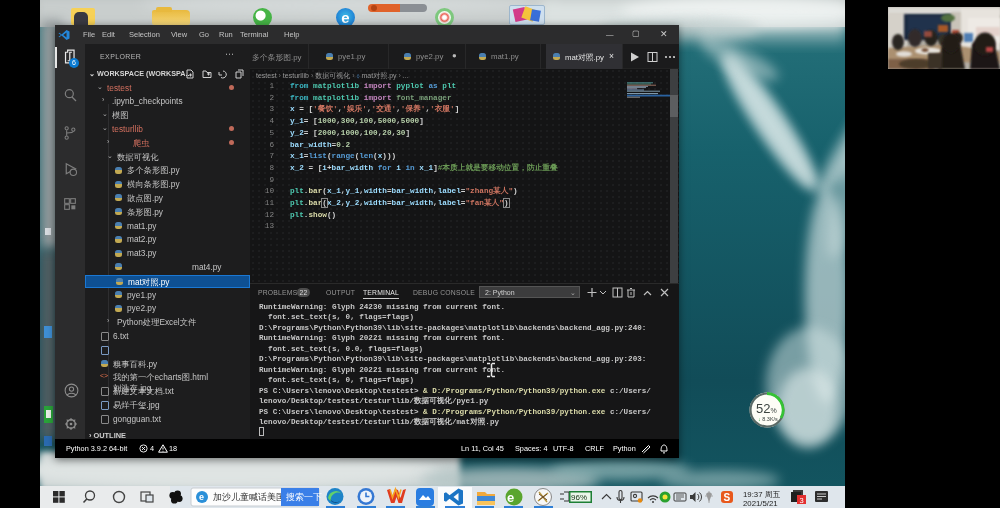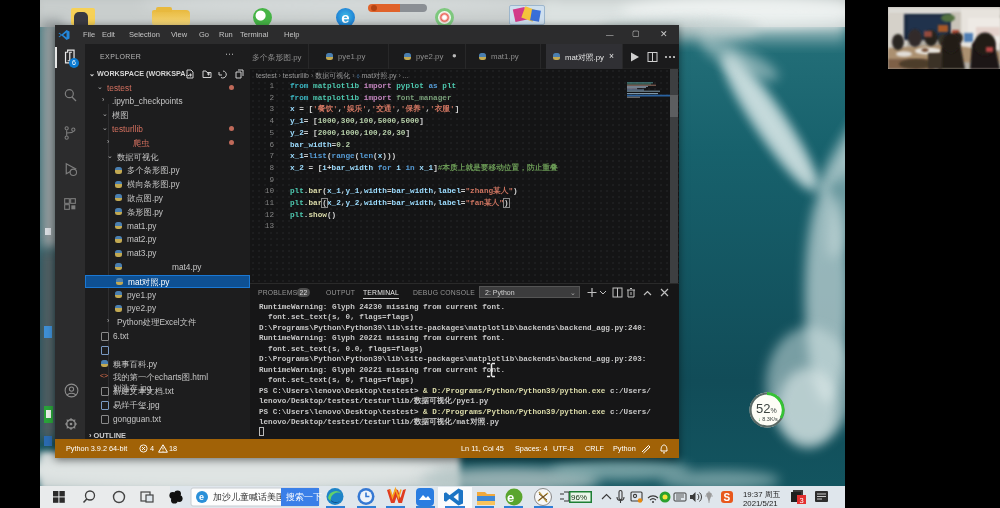--- a/index.html
+++ b/index.html
@@ -11,21 +11,21 @@
 #wall{left:0;top:0;width:805px;height:508px;}
 
 #taskbar{left:0;top:486px;width:805px;height:22px;background:#e9ebec;}
 
 #vsc{left:55px;top:25px;width:624px;height:433px;background:#1a1a1b;box-shadow:0 2px 8px rgba(0,0,0,.5);}
 #titlebar{left:0;top:0;width:624px;height:19px;background:#2c2c2d;color:#c3c3c3;font-size:7.5px;}
 #titlebar span{white-space:nowrap;}
 #activitybar{left:0;top:19px;width:30px;height:395px;background:#2c2c2d;}
 #sidebar{left:30px;top:19px;width:165px;height:395px;background:#1d1d1e;color:#bfbfbf;}
 #editor{left:195px;top:19px;width:429px;height:395px;background:#141415;background-image:radial-gradient(circle, rgba(190,200,210,0.05) 1px, transparent 1.3px);background-size:6px 6px;}
-#statusbar{left:0;top:414px;width:624px;height:19px;background:#a16207;color:#fff;font-size:7.3px;}
+#statusbar{left:0;top:414px;width:624px;height:19px;background:#000000;color:#fff;font-size:7.3px;}
 #statusbar span{white-space:nowrap;}
 .row{position:absolute;left:0;width:165px;height:13px;font-size:8.3px;color:#c5c5c5;white-space:nowrap;}
 .row .nm{position:absolute;top:1px;}
 .red{color:#d4705f;}
 .chev{position:absolute;top:1px;color:#b0b0b0;font-size:7px;}
 .dot{position:absolute;left:144px;top:3.5px;width:5px;height:5px;border-radius:50%;background:#c06a5a;}
 .pyi{position:absolute;width:8px;height:8px;top:2.5px;}
 .pyi:before{content:"";position:absolute;left:0;top:0;width:7px;height:3.5px;background:#4a7fb0;border-radius:2.5px 2.5px 0 0;}
 .pyi:after{content:"";position:absolute;left:0;top:3.5px;width:7px;height:3.5px;background:#c2a952;border-radius:0 0 2.5px 2.5px;}
 .fico{position:absolute;width:8px;height:9px;top:2px;border:1px solid #8a8a8a;border-radius:1px;}
@@ -347,21 +347,21 @@
       <div class="row" style="top:189.3px;">
           <span class="pyi" style="left:30px;"></span>
           <span class="nm" style="left:42px;">mat2.py</span>
         </div>
       <div class="row" style="top:203.1px;">
           <span class="pyi" style="left:30px;"></span>
           <span class="nm" style="left:42px;">mat3.py</span>
         </div>
       <div class="row" style="top:216.9px;">
           <span class="pyi" style="left:30px;"></span>
-          <span class="nm" style="left:40px;padding-left:47px;">mat4.py</span>
+          <span class="nm" style="left:60px;padding-left:47px;">mat4.py</span>
         </div>
       <div class="row sel" style="top:230.7px;">
           <span class="pyi" style="left:30px;"></span>
           <span class="nm" style="left:42px;">mat对照.py</span>
         </div>
       <div class="row" style="top:244.5px;">
           <span class="pyi" style="left:30px;"></span>
           <span class="nm" style="left:42px;">pye1.py</span>
         </div>
       <div class="row" style="top:258.3px;">

